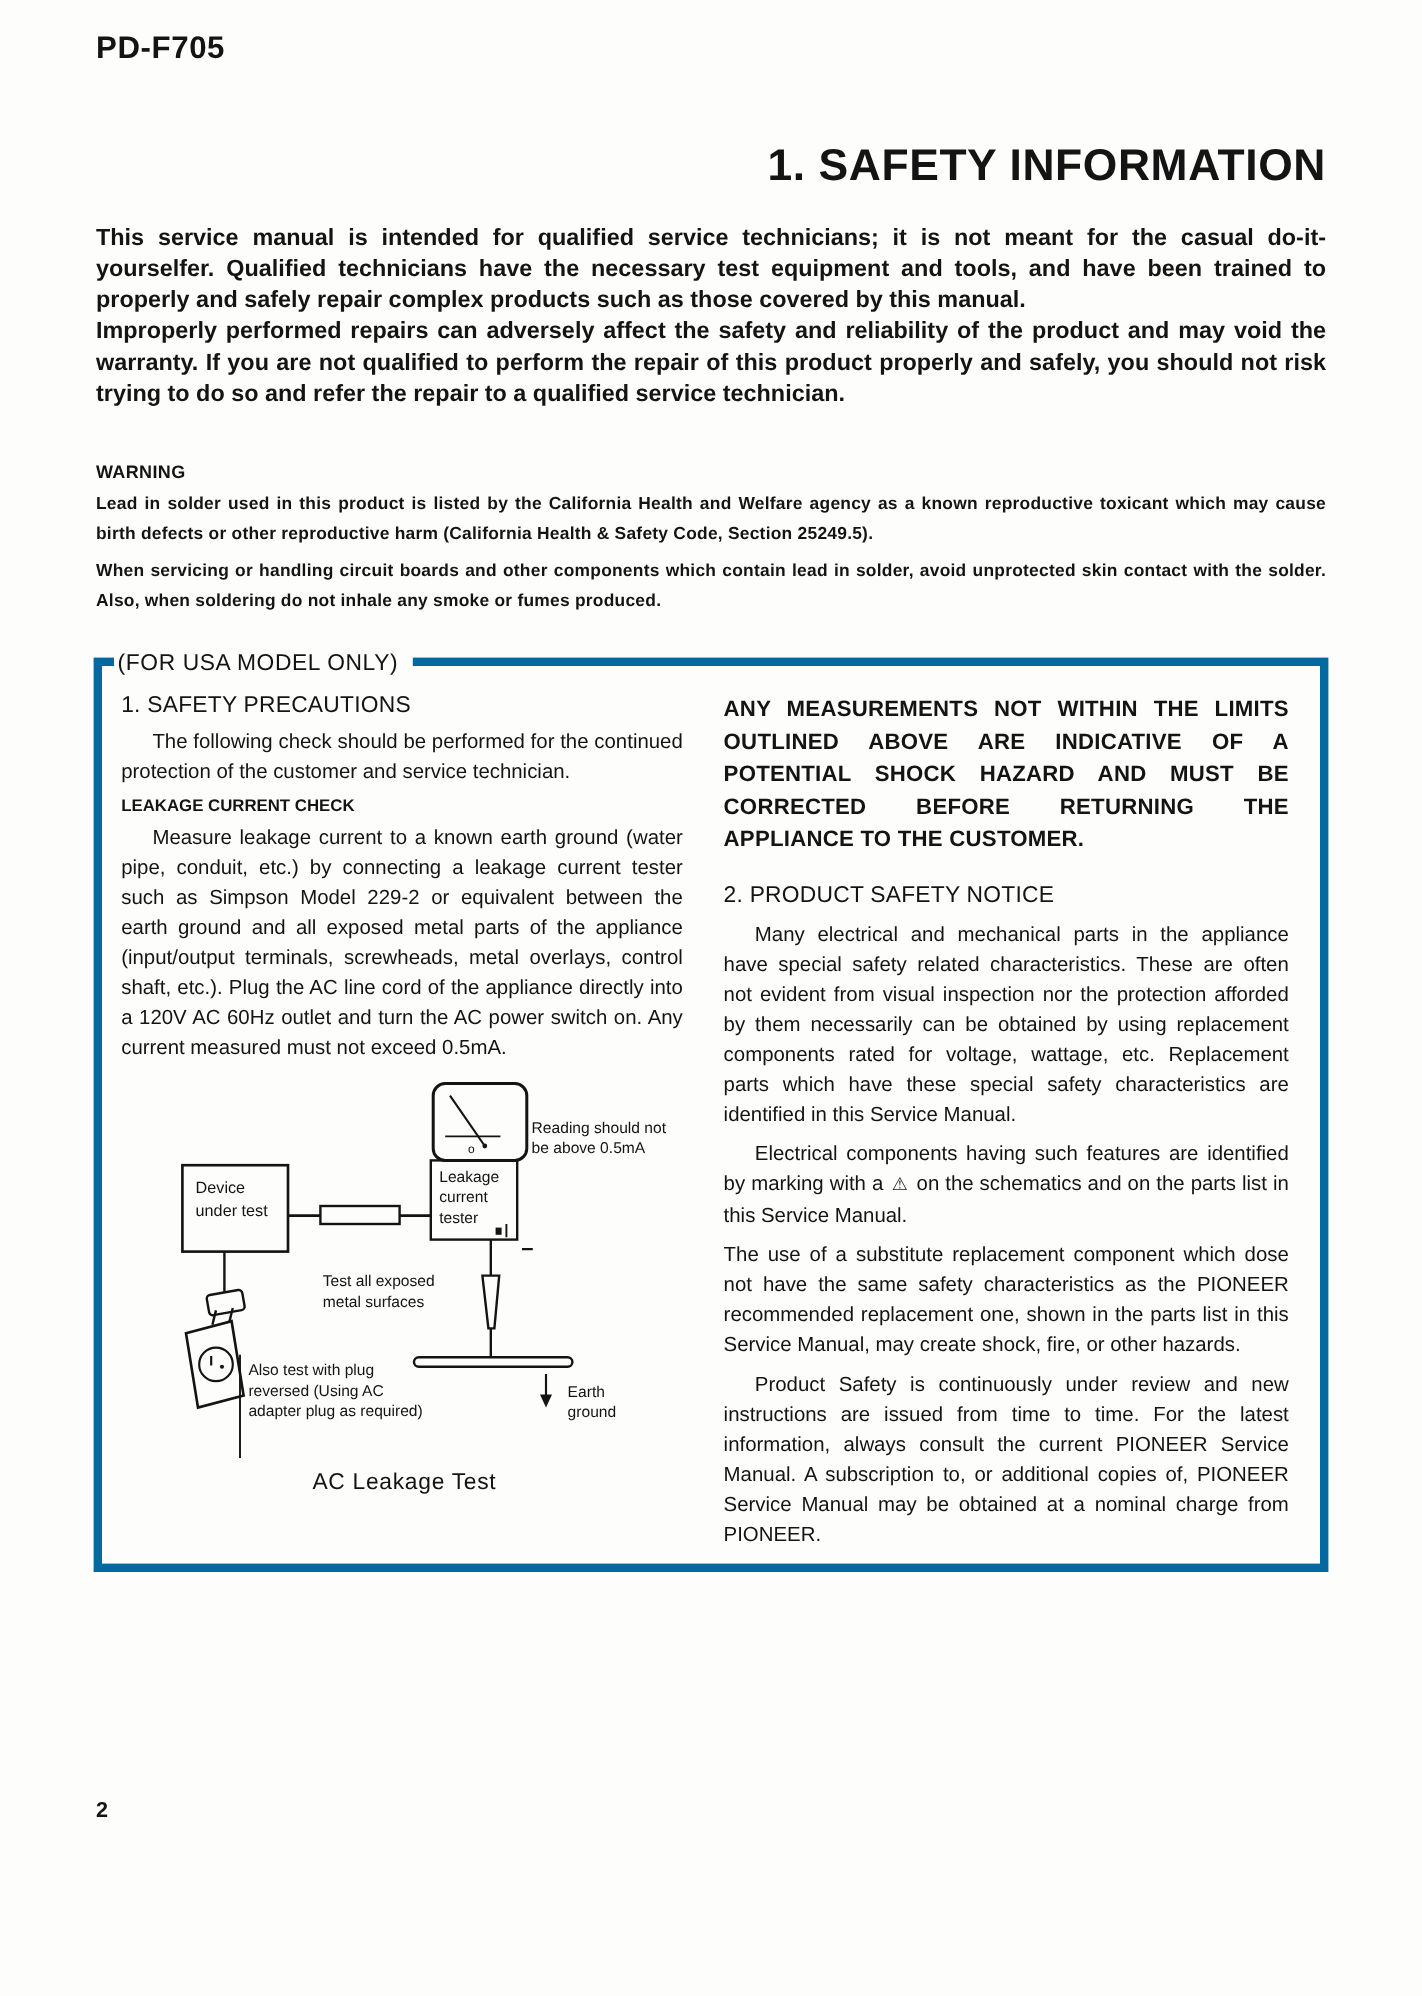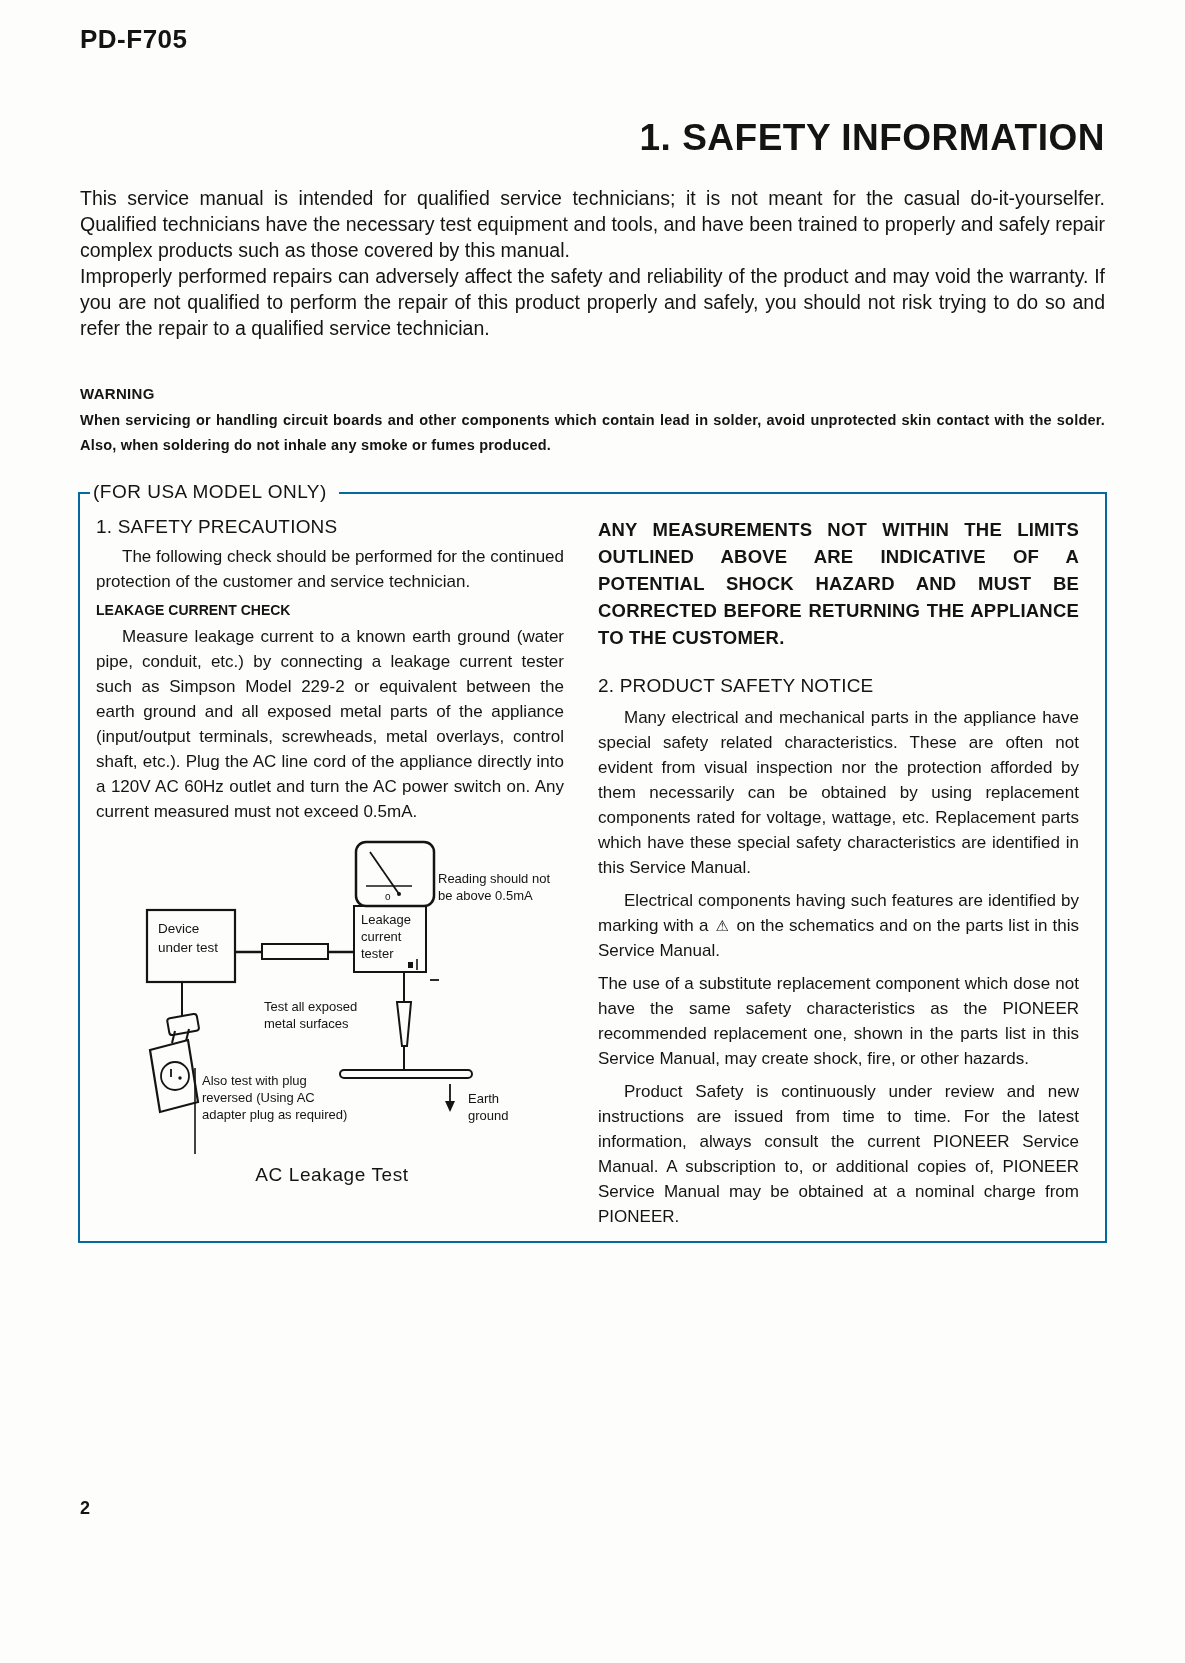--- a/index.html
+++ b/index.html
@@ -16,38 +16,38 @@
 
   .model { font-size:26px; font-weight:700; letter-spacing:0.5px; padding-top:4px; }
 
   h1.section-title {
     margin-top:62px;
     font-size:37px; font-weight:700; letter-spacing:0.5px;text-align:right;
   }
 
   .intro {
     margin-top:26px;
-    font-size:19.5px; font-weight:400;
+    font-size:19.5px; font-weight:700;
     line-height:26px; text-align:justify;
   }
   .intro p { margin:0; }
 
   .warning-block { margin-top:30px; }
   .warning-heading { font-size:15px; font-weight:700; letter-spacing:0.3px;margin-top:44px; }
   .warning-text {
     font-size:14.5px; font-weight:700; line-height:25px;
     text-align:justify; letter-spacing:0.2px; margin-top:6px;
   }
 
   .usa-box {
     position:relative;
     margin:34px 0 0 -2px;
     width:1029px;
     min-height:742px;
-    border:2px solid #0369a1;
+    border:7px solid #0369a1;
     padding:22px 26px 12px 16px;
   }
   .usa-box-label {
     position:absolute; top:-13px; left:10px;
     background:#fdfdfb;
     padding:0 12px 0 3px;
     font-size:19px; letter-spacing:0.5px;
   }
   .cols { display:flex; gap:34px; }
   .col-left { width:468px; flex:none; }
@@ -107,20 +107,21 @@
 
     <h1 class="section-title">1.  SAFETY INFORMATION</h1>
 
     <div class="intro">
       <p>This service manual is intended for qualified service technicians; it is not meant for the casual do-it-yourselfer. Qualified technicians have the necessary test equipment and tools, and have been trained to properly and safely repair complex products such as those covered by this manual.</p>
       <p>Improperly performed repairs can adversely affect the safety and reliability of the product and may void the warranty. If you are not qualified to perform the repair of this product properly and safely, you should not risk trying to do so and refer the repair to a qualified service technician.</p>
     </div>
 
     <div class="warning-block">
       <div class="warning-heading">WARNING</div>
+      <p class="warning-text">Lead in solder used in this product is listed by the California Health and Welfare agency as a known reproductive toxicant which may cause birth defects or other reproductive harm (California Health &amp; Safety Code, Section 25249.5).</p>
       <p class="warning-text">When servicing or handling circuit boards and other components which contain lead in solder, avoid unprotected skin contact with the solder. Also, when soldering do not inhale any smoke or fumes produced.</p>
     </div>
 
     <div class="usa-box">
       <span class="usa-box-label">(FOR USA MODEL ONLY)</span>
 
       <div class="cols">
 
         <div class="col col-left">
           <h2>1. SAFETY PRECAUTIONS</h2>

